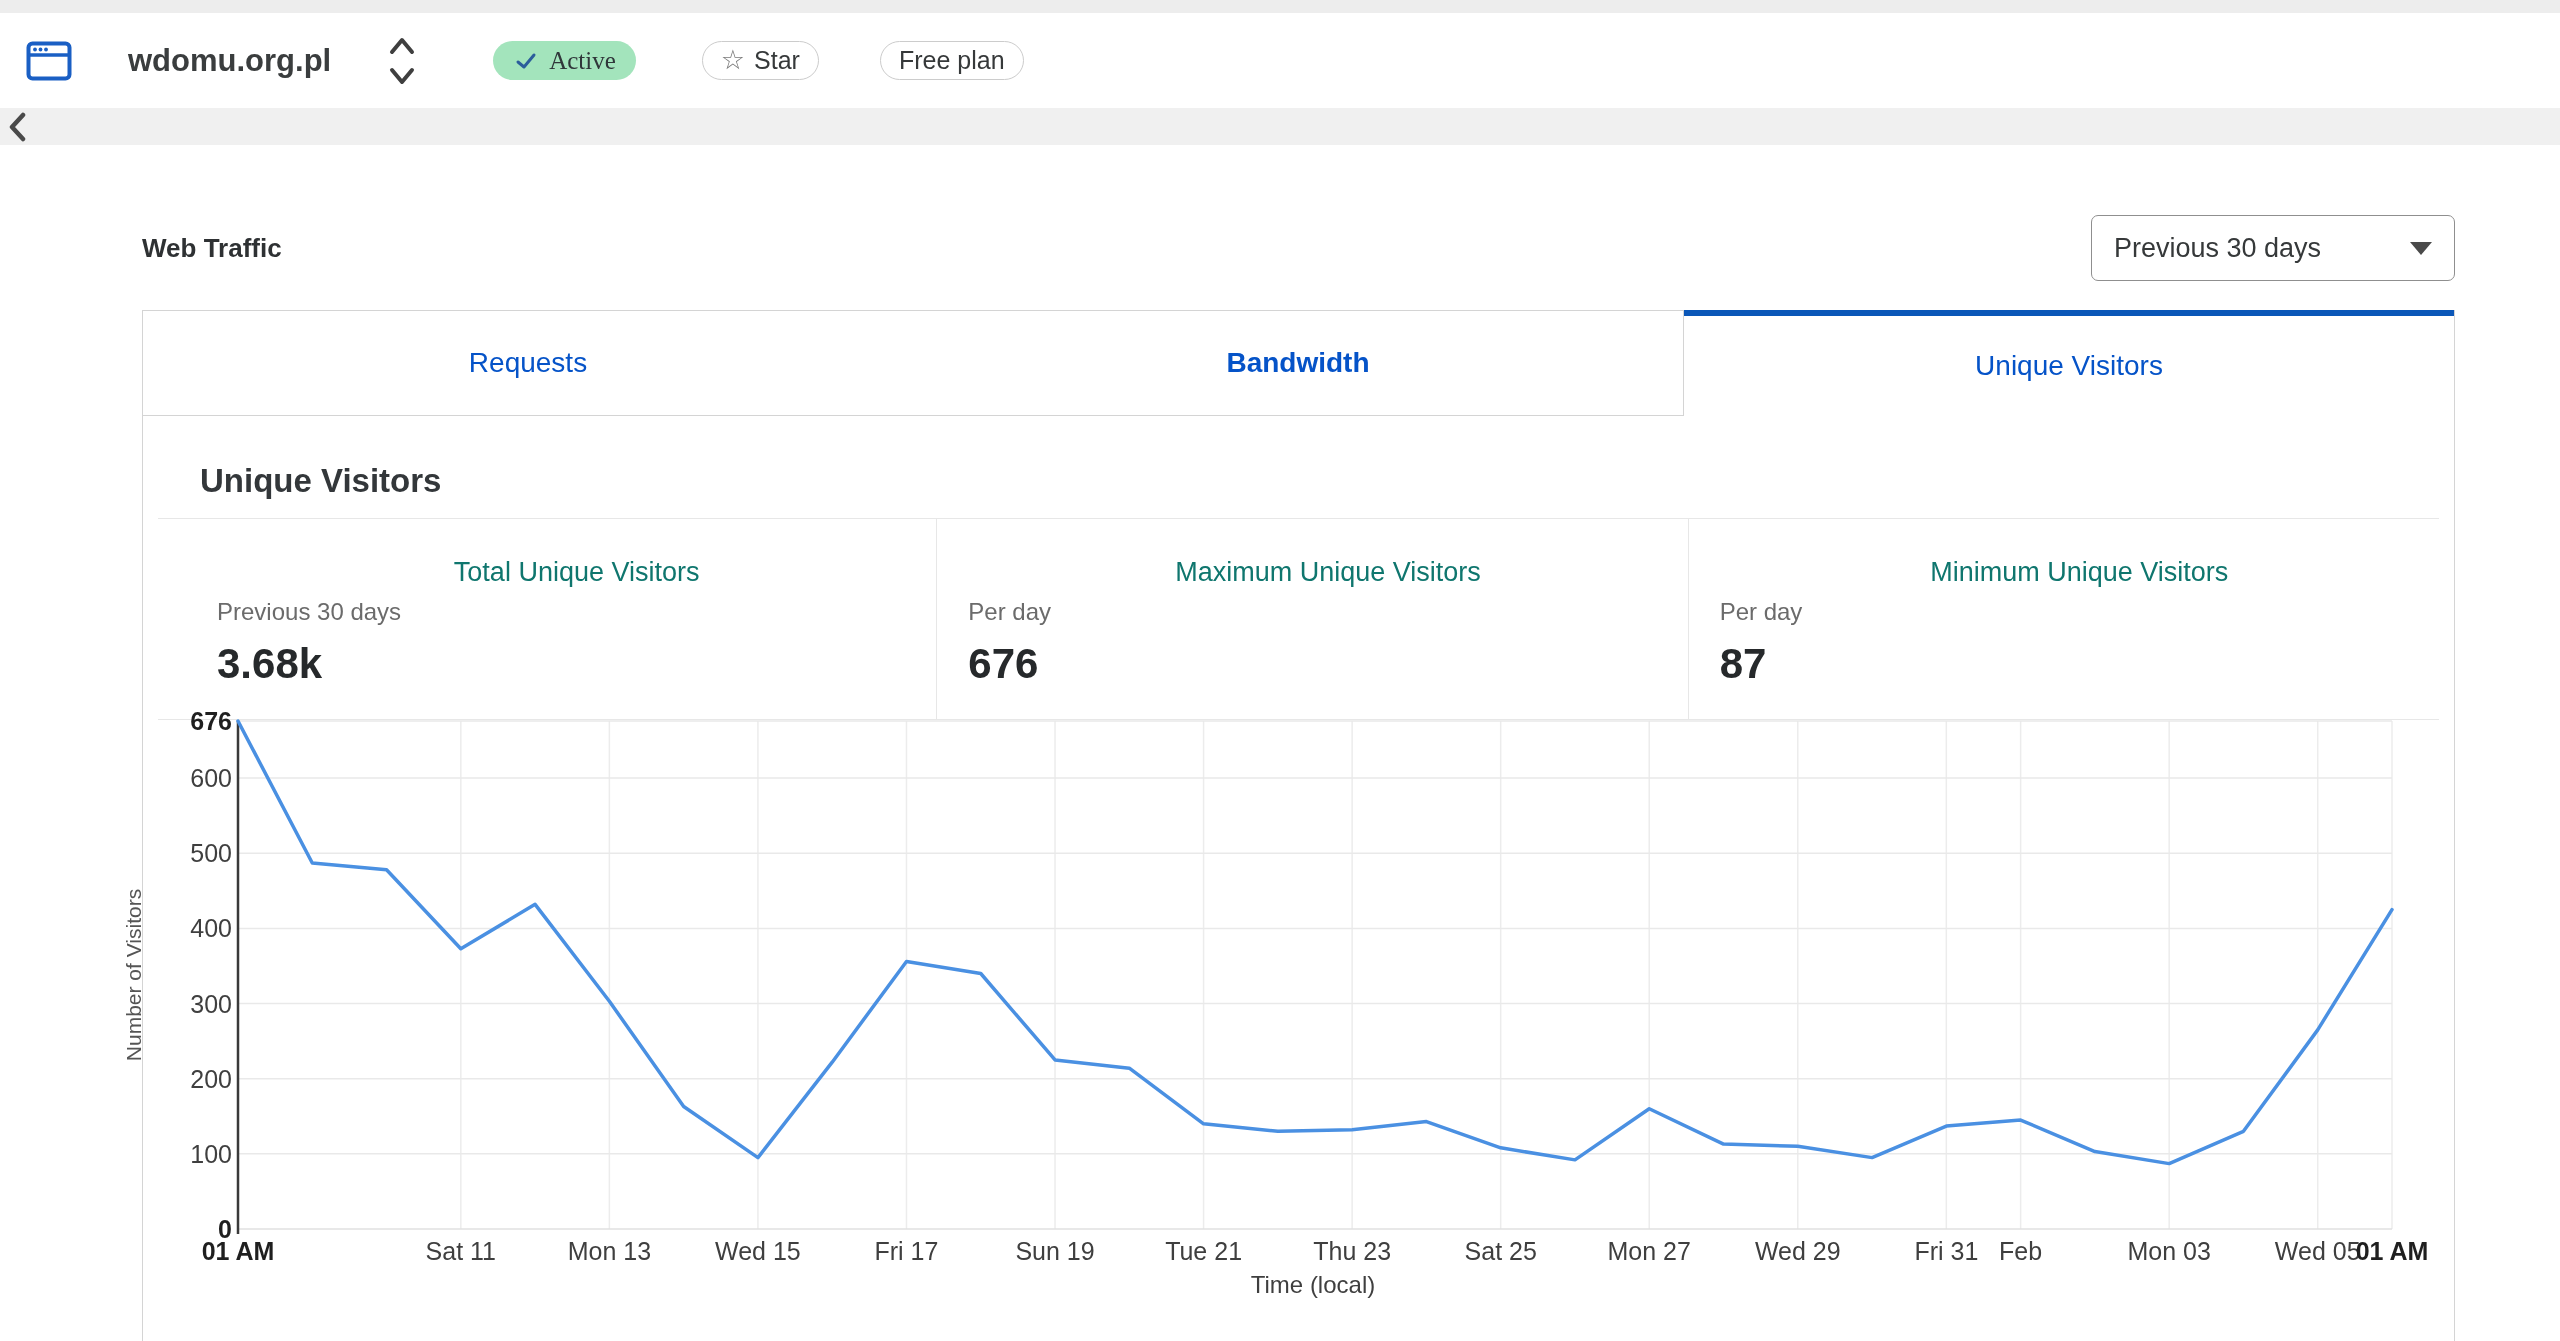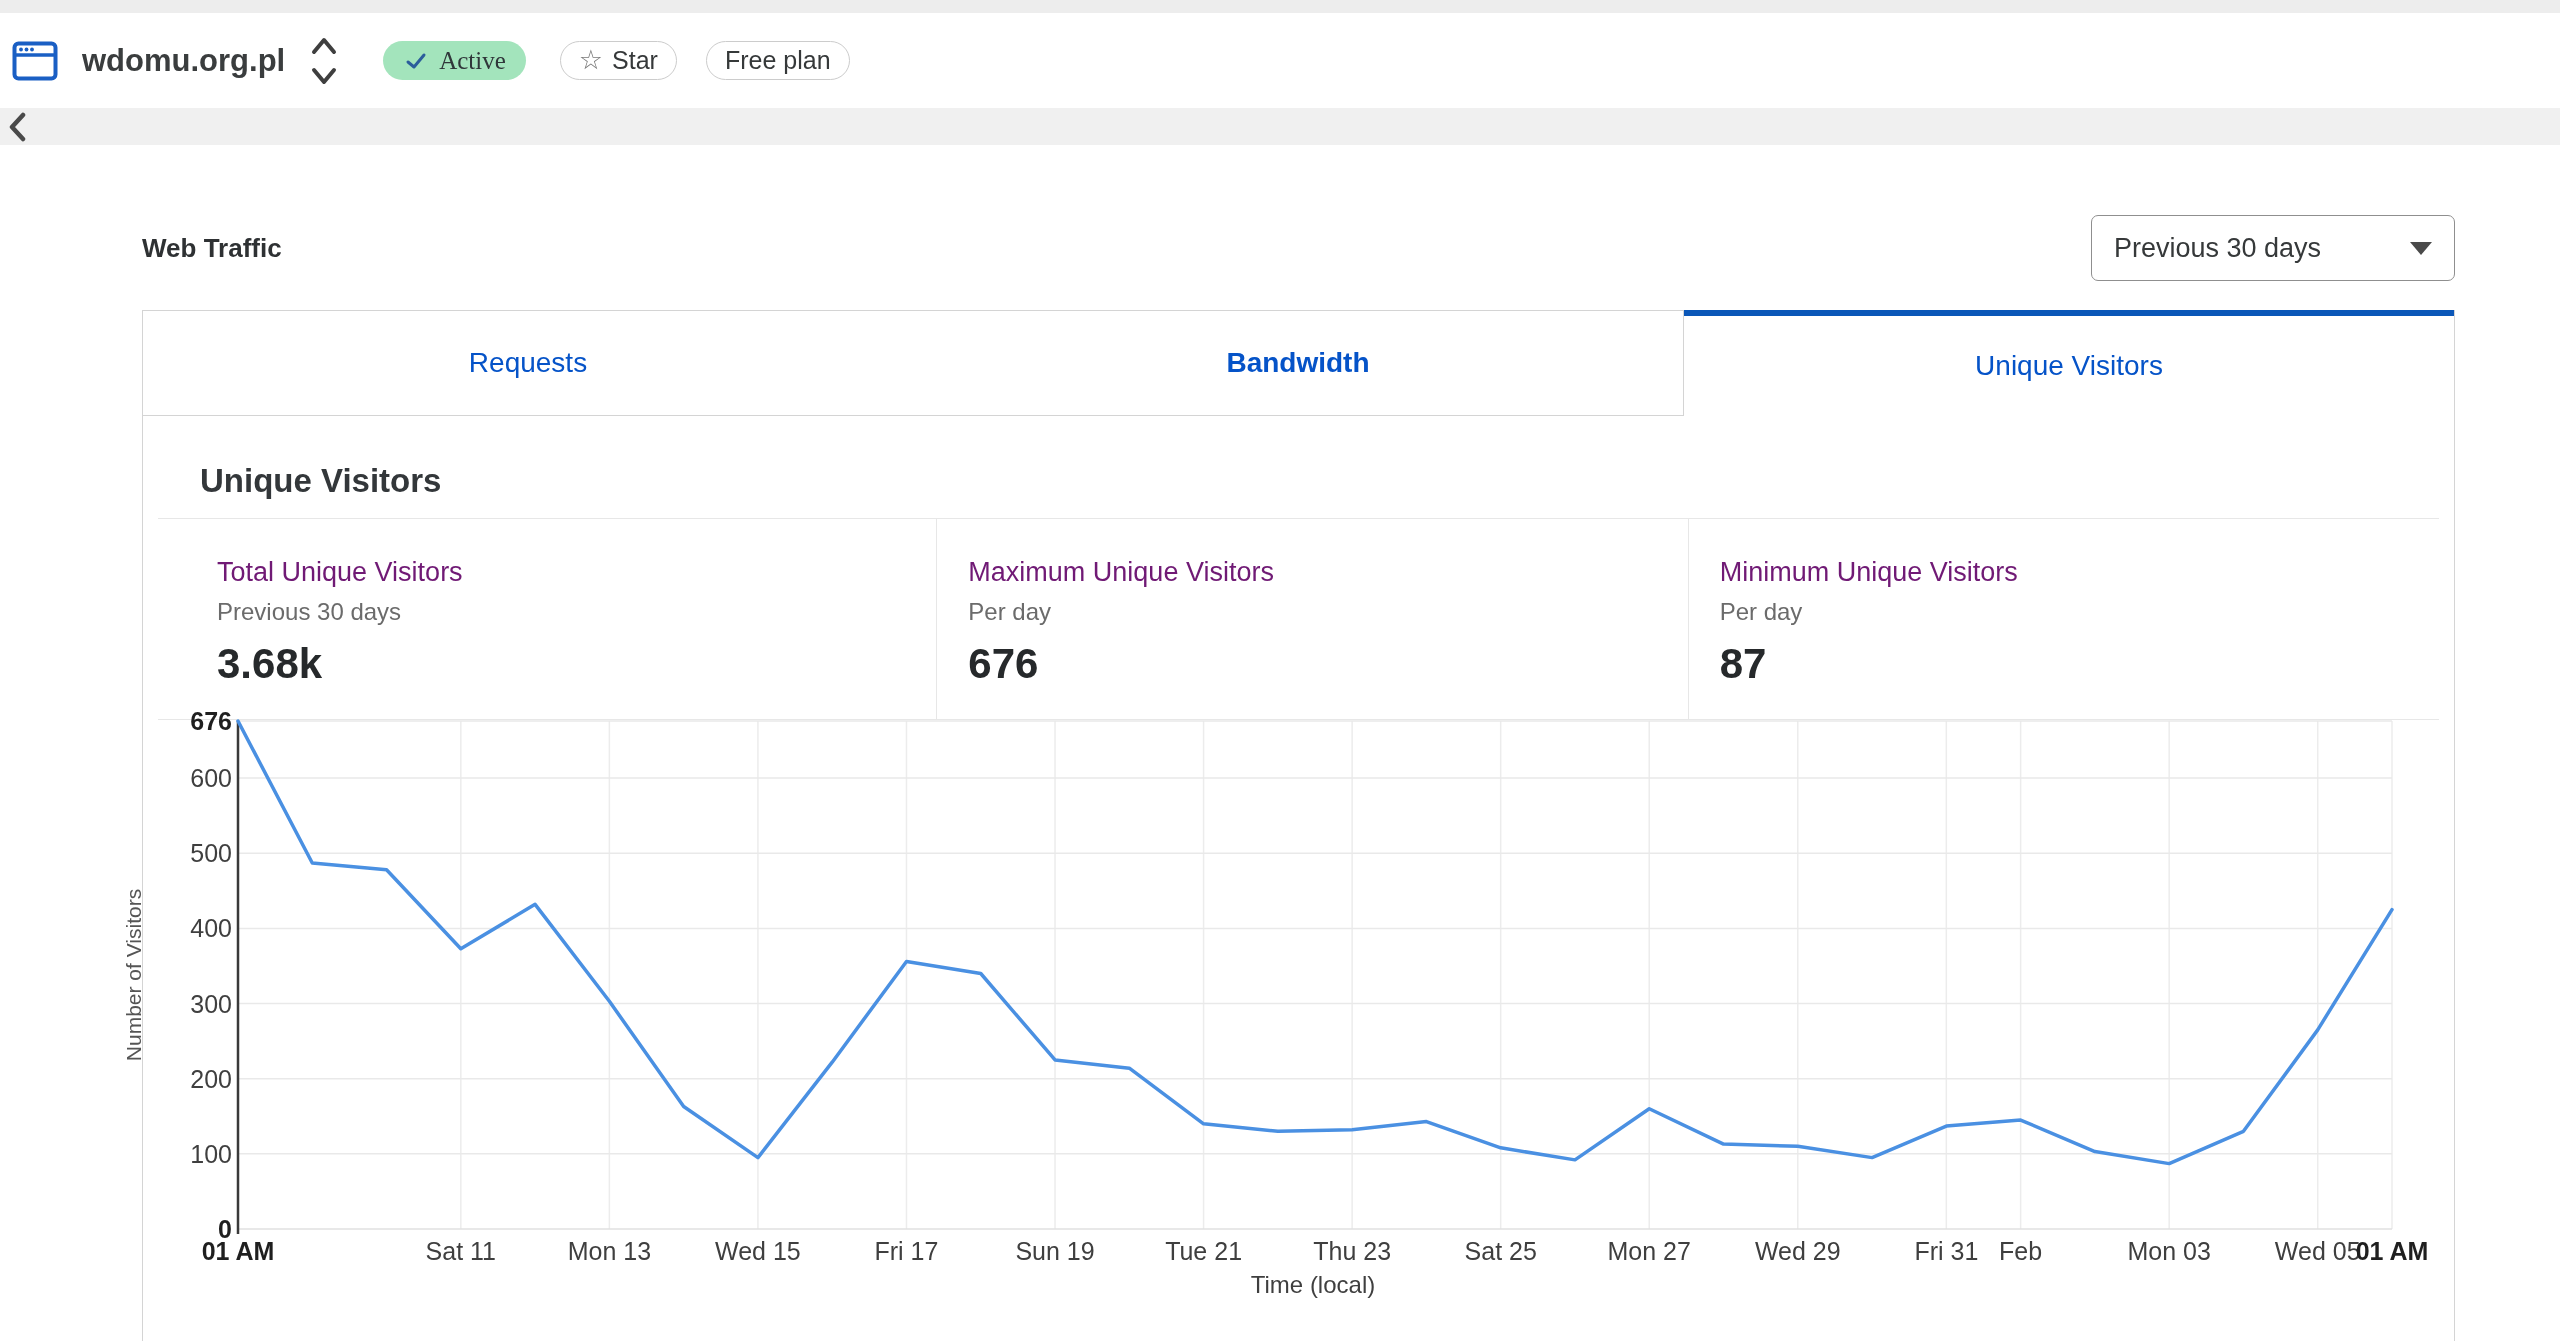--- a/index.html
+++ b/index.html
@@ -1,21 +1,21 @@
 <!DOCTYPE html>
 <html><head>
 <meta charset="utf-8">
 <style>
   * { margin:0; padding:0; box-sizing:border-box; }
   html,body { width:2560px; height:1341px; overflow:hidden; background:#fff;
     font-family:"Liberation Sans", sans-serif; color:#36393a; }
 
   
   .top-strip { height:13px; background:#ededed; }
-  .site-header { height:95px; background:#fff; display:flex; align-items:center; padding-left:12px; }
+  .site-header { height:95px; background:#fff; display:flex; align-items:center; padding-left:26px;gap:32px; }
   .site-icon { width:46px; height:40px; margin-right:24px; flex:0 0 auto; }
   .site-name { font-size:31px; font-weight:bold; color:#3a3d3e; }
   .updown { width:26px; height:52px; margin-left:26px; }
   .badge { display:inline-flex; align-items:center; height:39px; border-radius:20px;
     padding:0 20px; font-size:25px; color:#30373a;font-family:Liberation Serif, serif; }
   .badge-active { background:#a3e4bc; margin-left:46px; }
   .badge-active svg { margin-right:10px; }
   .pill { display:inline-flex; align-items:center; height:39px; border:1.5px solid #cccccc;
     border-radius:20px; padding:0 18px; font-size:25px; color:#36393a; background:#fff; }
   .pill-star { margin-left:34px; }
@@ -44,21 +44,21 @@
   .tab-inactive + .tab-inactive { border-left:none;font-weight:bold; }
   .tab-mid { border-right:1px solid #d4d4d4; border-left:1px solid #d4d4d4; }
   .tab-active { border-top:6px solid #0b57b8; }
 
   .panel-heading { font-size:33px; font-weight:bold; color:#33373a; margin:46px 0 0 57px; }
   .stats-row { display:flex; margin:18px 15px 0 15px; height:202px;
     border-top:1.5px solid #e7e7e7; border-bottom:1.5px solid #e7e7e7; }
   .stat-card { flex:1; padding:38px 0 0 31px; }
   .stat-card + .stat-card { border-left:1.5px solid #e7e7e7; }
   .stat-card.first { padding-left:59px; }
-  .stat-label { font-size:27px; color:#701a75; }
+  .stat-label { font-size:27px; color:#0f766e;text-align:center; }
   .stat-sublabel { font-size:24px; color:#6b6b6b; margin-top:10px; }
   .stat-value { font-size:42px; font-weight:bold; color:#26292b; margin-top:14px; }
 
   
   .chart-wrap { position:relative; height:604px; }
   .chart-wrap svg { position:absolute; left:0; top:0; overflow:visible; }
   text.ytick, text.xtick { font-family:"Liberation Sans", sans-serif; font-size:25px; fill:#3f3f3f; }
   text.bold { font-weight:bold; fill:#1f1f1f; }
   text.axis-title-y { font-family:"Liberation Sans", sans-serif; font-size:21px; fill:#555; }
   text.axis-title-x { font-family:"Liberation Sans", sans-serif; font-size:24px; fill:#3f3f3f; }

